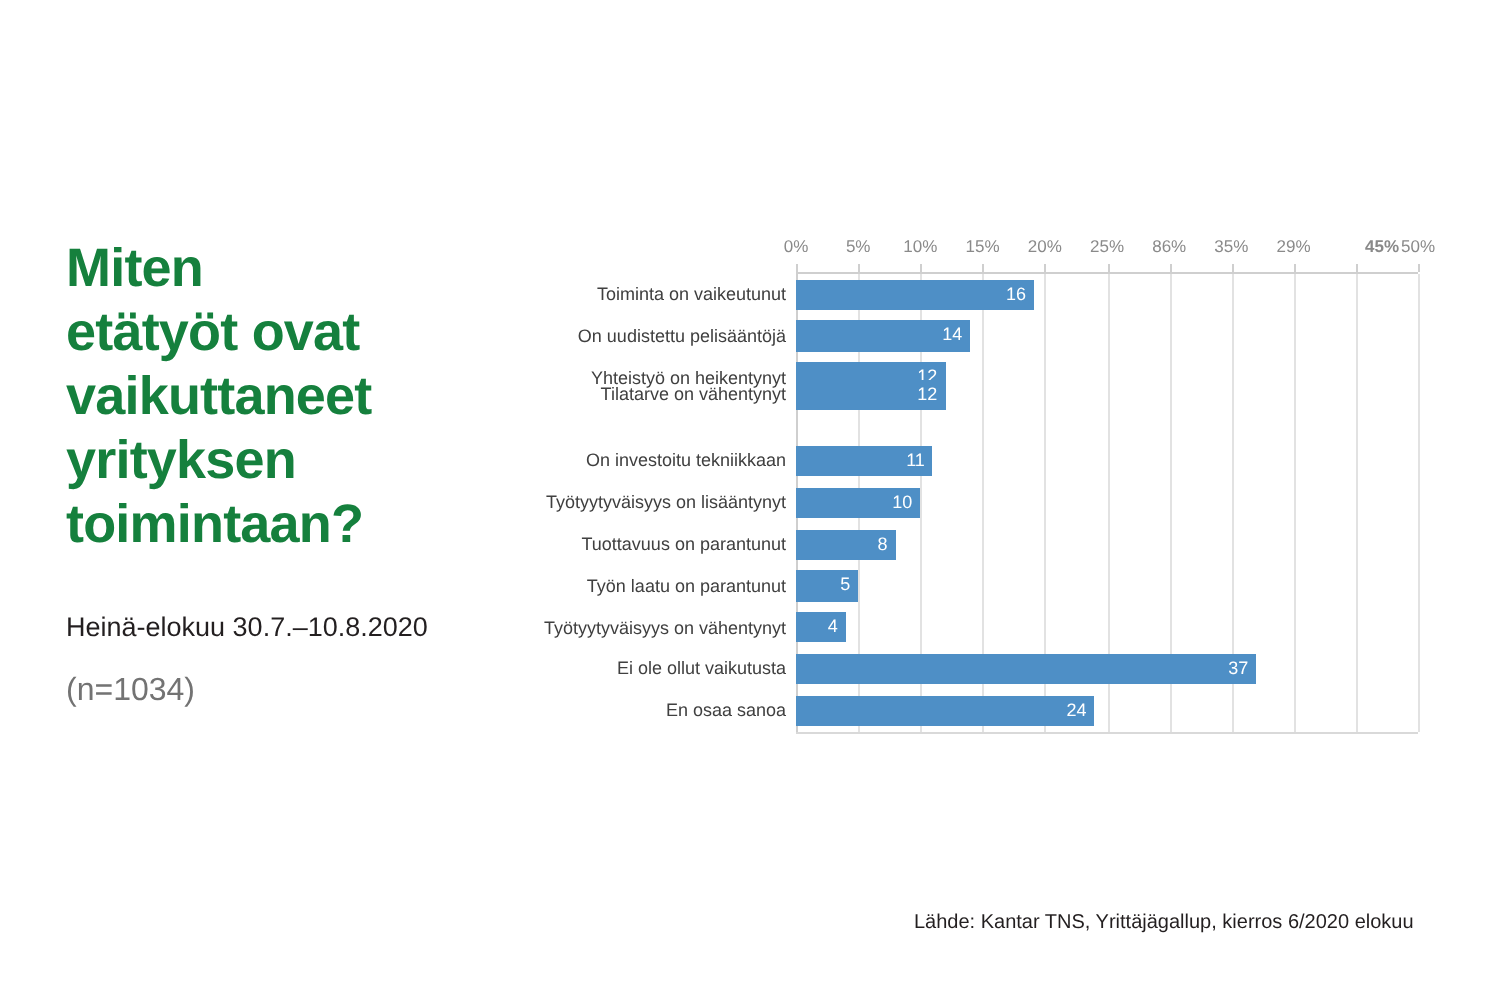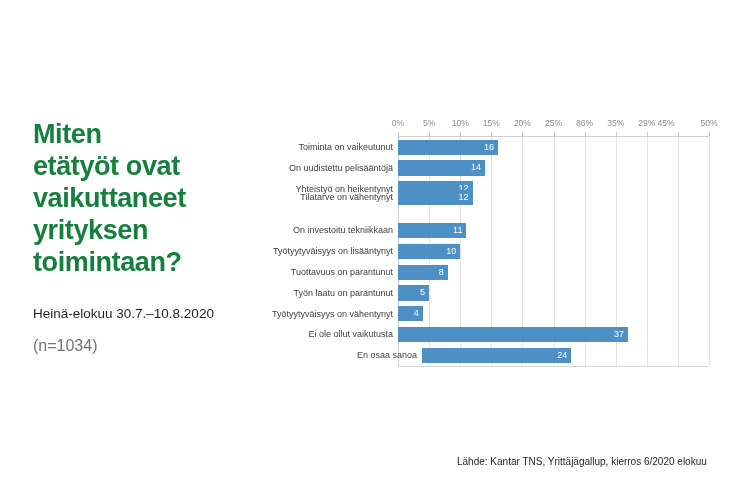--- a/index.html
+++ b/index.html
@@ -177,21 +177,21 @@
   <div id="x-axis-labels">
       <span class="x-tick-label" style="left: 0px;">0%</span>
       <span class="x-tick-label" style="left: 31.1px;">5%</span>
       <span class="x-tick-label" style="left: 62.2px;">10%</span>
       <span class="x-tick-label" style="left: 93.3px;">15%</span>
       <span class="x-tick-label" style="left: 124.4px;">20%</span>
       <span class="x-tick-label" style="left: 155.5px;">25%</span>
       <span class="x-tick-label" style="left: 186.6px;">86%</span>
       <span class="x-tick-label" style="left: 217.7px;">35%</span>
       <span class="x-tick-label" style="left: 248.8px;">29%</span>
-      <span class="x-tick-label" style="left: 268px;">45%</span>
+      <span class="x-tick-label" style="left: 293px; font-weight: bold;">45%</span>
       <span class="x-tick-label" style="left: 311px;">50%</span>
     </div>
   <div id="x-tick-marks">
       <div class="x-tick-mark" style="left: 0px;"></div>
       <div class="x-tick-mark" style="left: 31.1px;"></div>
       <div class="x-tick-mark" style="left: 62.2px;"></div>
       <div class="x-tick-mark" style="left: 93.3px;"></div>
       <div class="x-tick-mark" style="left: 124.4px;"></div>
       <div class="x-tick-mark" style="left: 155.5px;"></div>
       <div class="x-tick-mark" style="left: 186.6px;"></div>
@@ -211,21 +211,21 @@
         <div class="gridline" style="left: 155.5px;"></div>
         <div class="gridline" style="left: 186.6px;"></div>
         <div class="gridline" style="left: 217.7px;"></div>
         <div class="gridline" style="left: 248.8px;"></div>
         <div class="gridline" style="left: 279.9px;"></div>
         <div class="gridline" style="left: 311px;"></div>
       </div>
     <div id="rows-layer">
         <div class="bar-row" style="top: 0px; height: 20.8182px;">
           <span class="cat-label" style="line-height: 20.8182px; text-align: center;">Toiminta on vaikeutunut</span>
-          <div class="bar" style="width: 100px; background: rgb(78, 143, 198);">
+          <div class="bar" style="width: 119px; background: rgb(78, 143, 198);">
             <span class="bar-value">16</span>
           </div>
         </div>
         <div class="bar-row" style="top: 20.8182px; height: 20.8182px;">
           <span class="cat-label" style="line-height: 20.8182px;">On uudistettu pelisääntöjä</span>
           <div class="bar" style="width: 87.08px; background: rgb(78, 143, 198);">
             <span class="bar-value">14</span>
           </div>
         </div>
         <div class="bar-row" style="top: 41.6364px; height: 20.8182px;">
@@ -269,21 +269,21 @@
           <div class="bar" style="width: 24.88px; background: rgb(78, 143, 198);">
             <span class="bar-value">4</span>
           </div>
         </div>
         <div class="bar-row" style="top: 187.364px; height: 20.8182px;">
           <span class="cat-label" style="line-height: 20.8182px;">Ei ole ollut vaikutusta</span>
           <div class="bar" style="width: 230.14px; background: rgb(78, 143, 198);">
             <span class="bar-value">37</span>
           </div>
         </div>
-        <div class="bar-row" style="top: 208.182px; height: 20.8182px; margin-left: 24px;">
+        <div class="bar-row" style="top: 208.182px; height: 20.8182px;">
           <span class="cat-label" style="line-height: 20.8182px;">En osaa sanoa</span>
           <div class="bar" style="width: 149.28px; background: rgb(78, 143, 198);">
             <span class="bar-value">24</span>
           </div>
         </div>
       </div>
   </div>
 
 </div>
 

